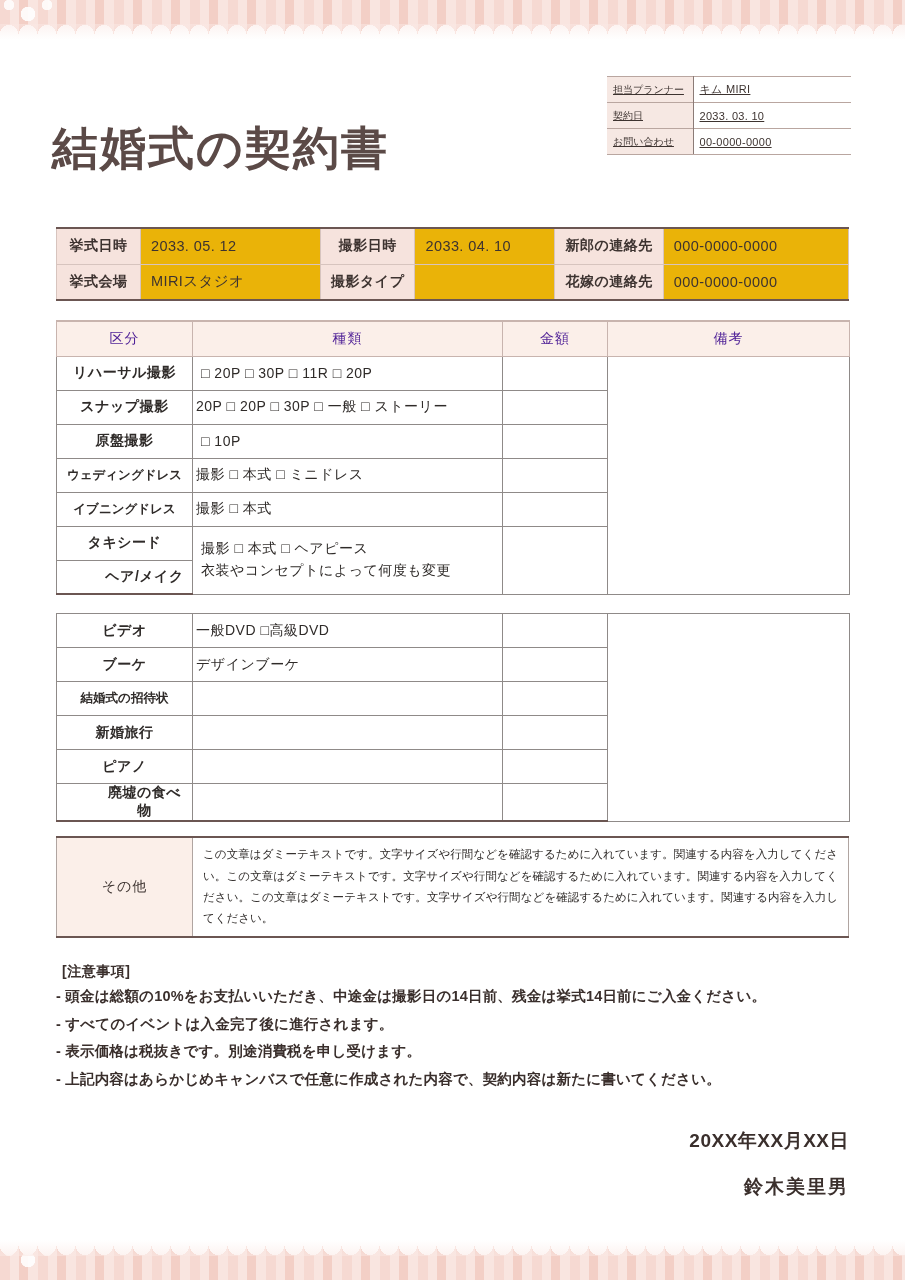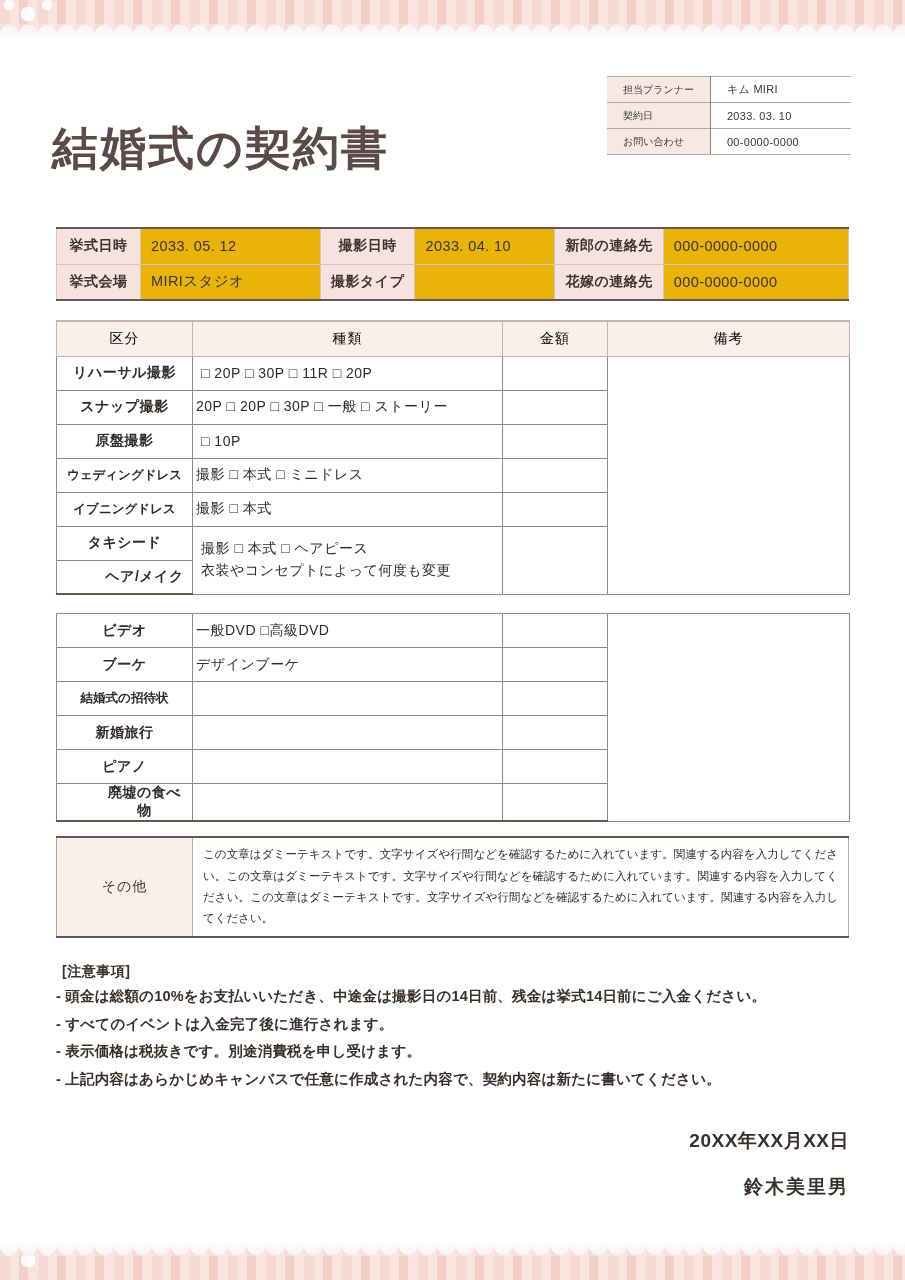--- a/index.html
+++ b/index.html
@@ -95,24 +95,25 @@
     position: absolute;
     left: 607px;
     top: 76px;
     width: 244px;
     border-collapse: collapse;
     font-size: 10.5px;
     color: #3d3330;
   }
   .planner td {
     height: 26px;
-    padding: 0 16px;
+    padding: 0 6px;
     border-top: 1px solid #b9a6a0;
     vertical-align: middle;
     white-space: nowrap;
+    text-decoration: underline;
   }
   .planner tr:last-child td { border-bottom: 1px solid #b9a6a0; }
   .planner .lbl {
     width: 86px;
     background: #f6e8e3;
     border-right: 1px solid #8b7b77;
     font-size: 10px;
   }
   .planner .val {
     background: #ffffff;
@@ -179,21 +180,21 @@
     padding: 0 8px;
   }
   .items thead th {
     background: #fbefe9;
     border-top: 2px solid #6b5652;
     border-color: #c8b4ae;
     height: 35px;
     font-size: 14px;
     font-weight: 500;
     letter-spacing: 1px;
-    color: #000000;
+    color: #4c1d95;
     font-family: "Liberation Serif", "DejaVu Serif", serif;
   }
   .items tbody td { height: 34px; }
   .items .div-cell {
     text-align: center;
     font-size: 14px;
     font-weight: 600;
     letter-spacing: 0.5px;
     background: #ffffff;
   }

